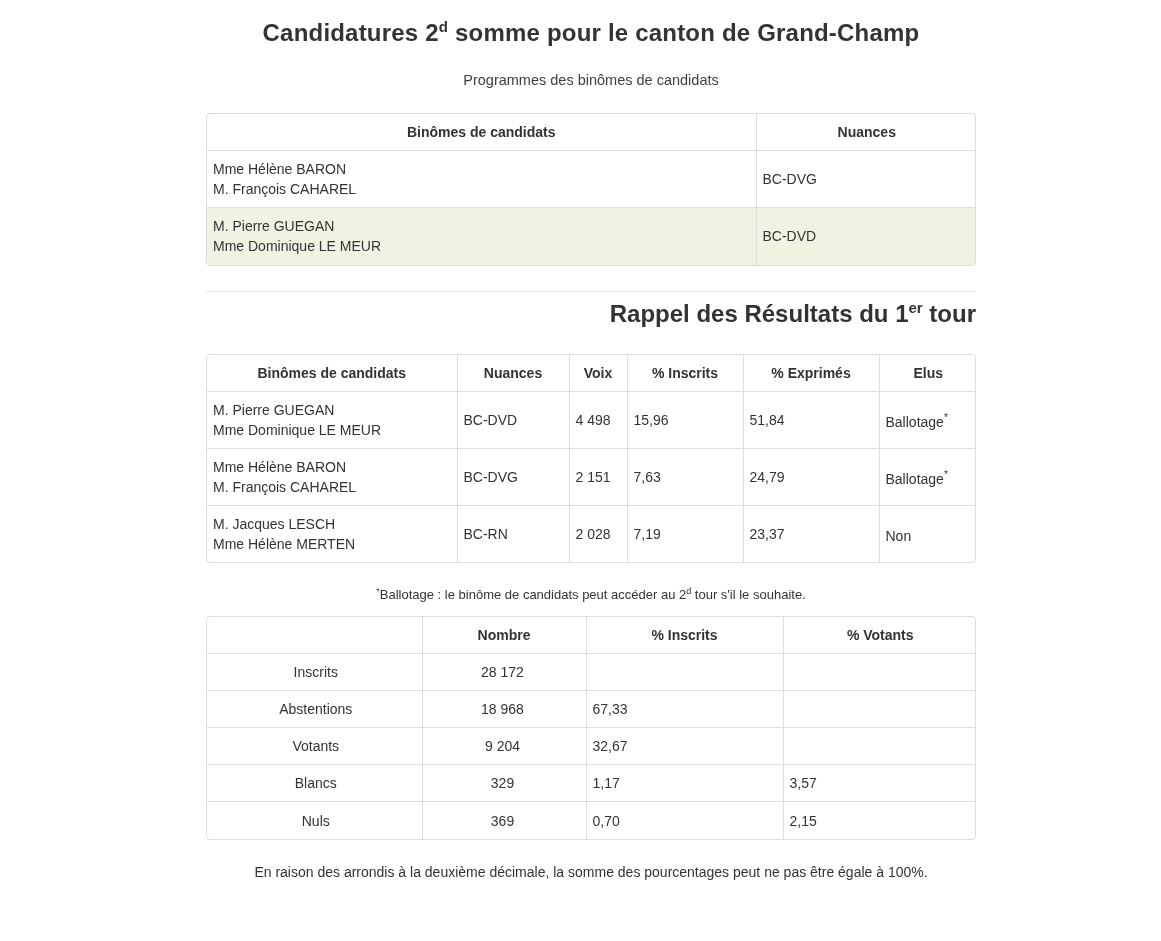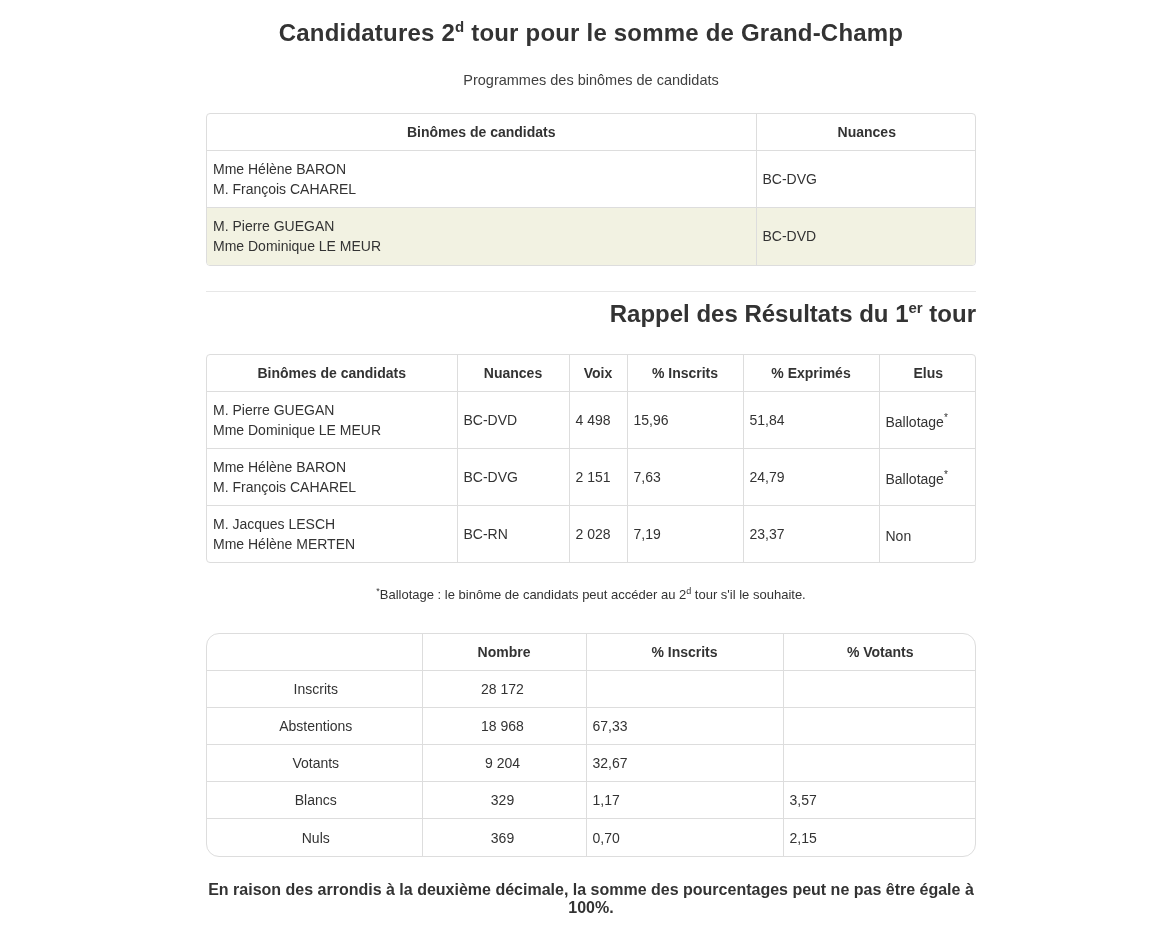--- a/index.html
+++ b/index.html
@@ -79,39 +79,38 @@
   }
   h2.section-title sup { font-size: 15px; }
   .tbl-wrap.results { margin-top: 26px; }
   .footnote {
     margin-top: 23px;
     text-align: center;
     font-size: 13px;
     color: #333333;
   }
   .footnote sup { font-size: 9px; }
-  .tbl-wrap.participation { margin-top: 31px; border-radius: 13px; }
+  .tbl-wrap.participation { margin-top: 14px; }
   .participation td { height: 37px; }
   .participation td.lbl { text-align: center; padding-left: 9px; }
   .participation td.num { text-align: center; padding-right: 9px; }
   .bottom-note {
     margin-top: 24px;
     text-align: center;
-    font-size: 16px;
-    color: #333333;
-    font-weight: bold;
+    font-size: 14px;
+    color: #333333;
   }
 </style>
 </head>
 <body>
 
 <div class="page">
   <div class="container">
 
-    <h1 class="page-title"><span>Candidatures 2</span><sup>d</sup><span> tour pour le somme de Grand-Champ</span></h1>
+    <h1 class="page-title"><span>Candidatures 2</span><sup>d</sup><span> somme pour le canton de Grand-Champ</span></h1>
 
     <div class="link-row">
       <a href="#">Programmes des binômes de candidats</a>
     </div>
 
     <div class="tbl-wrap mt1">
       <table>
         <colgroup>
             <col style="width:549px">
             <col style="width:221px">

